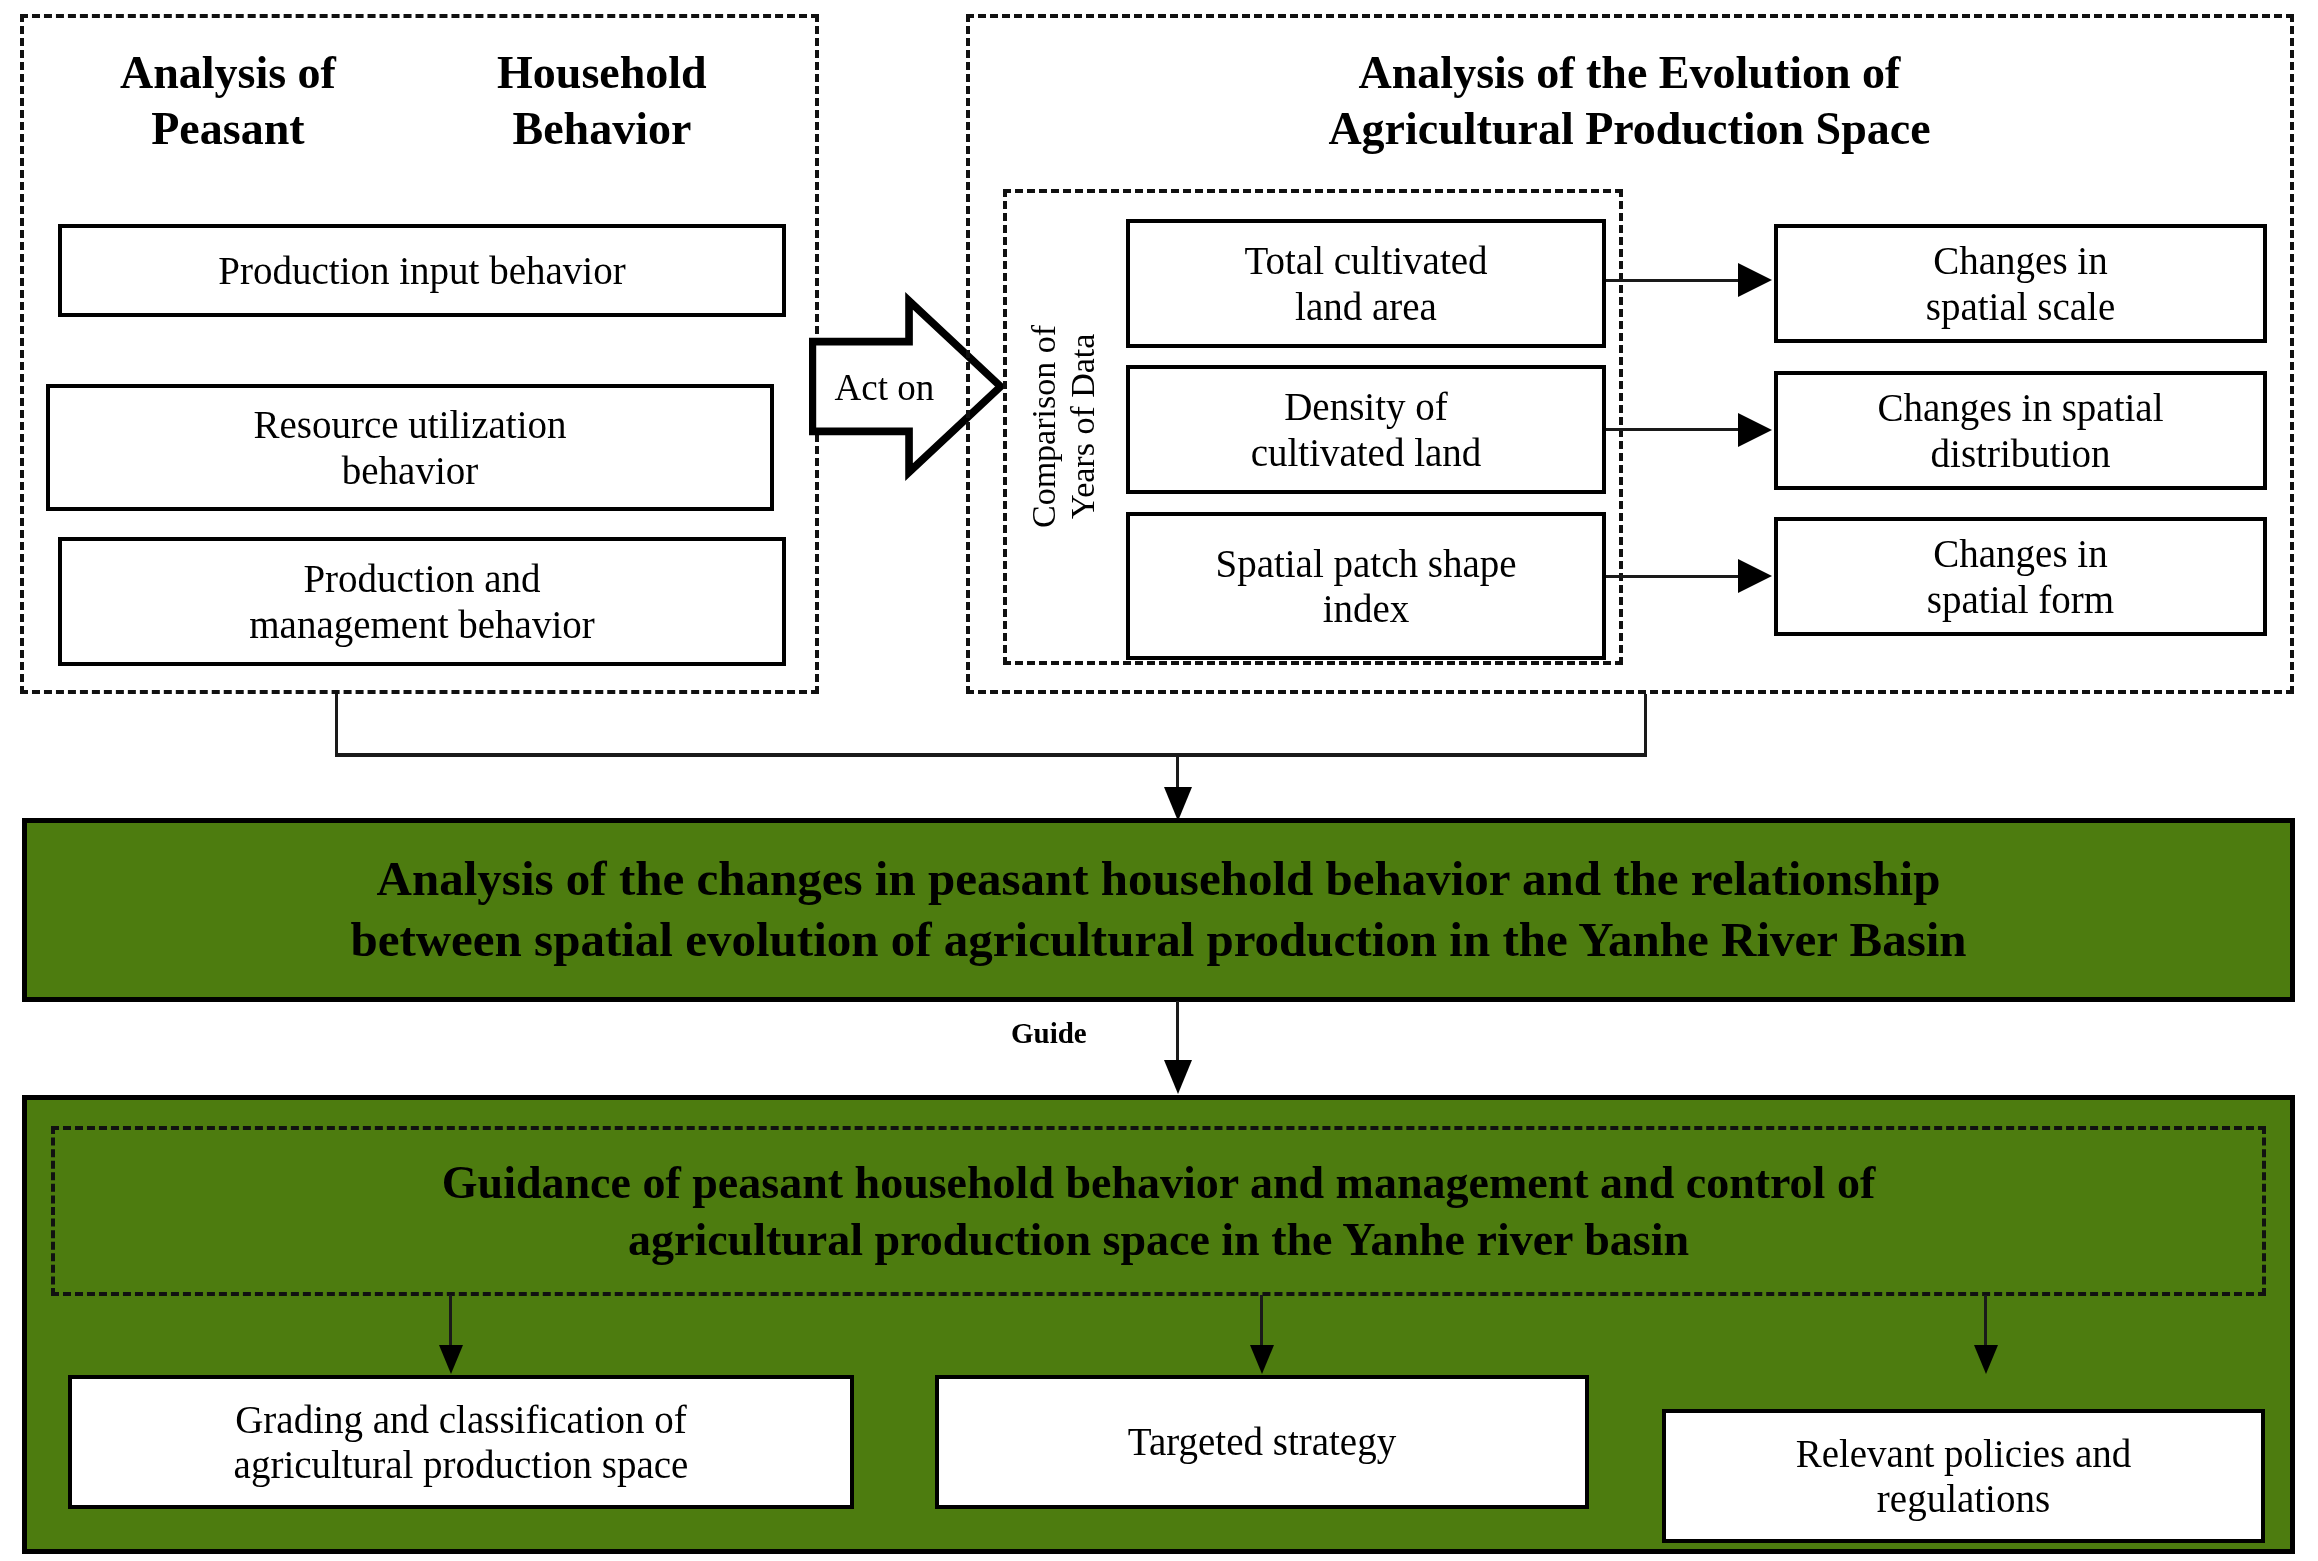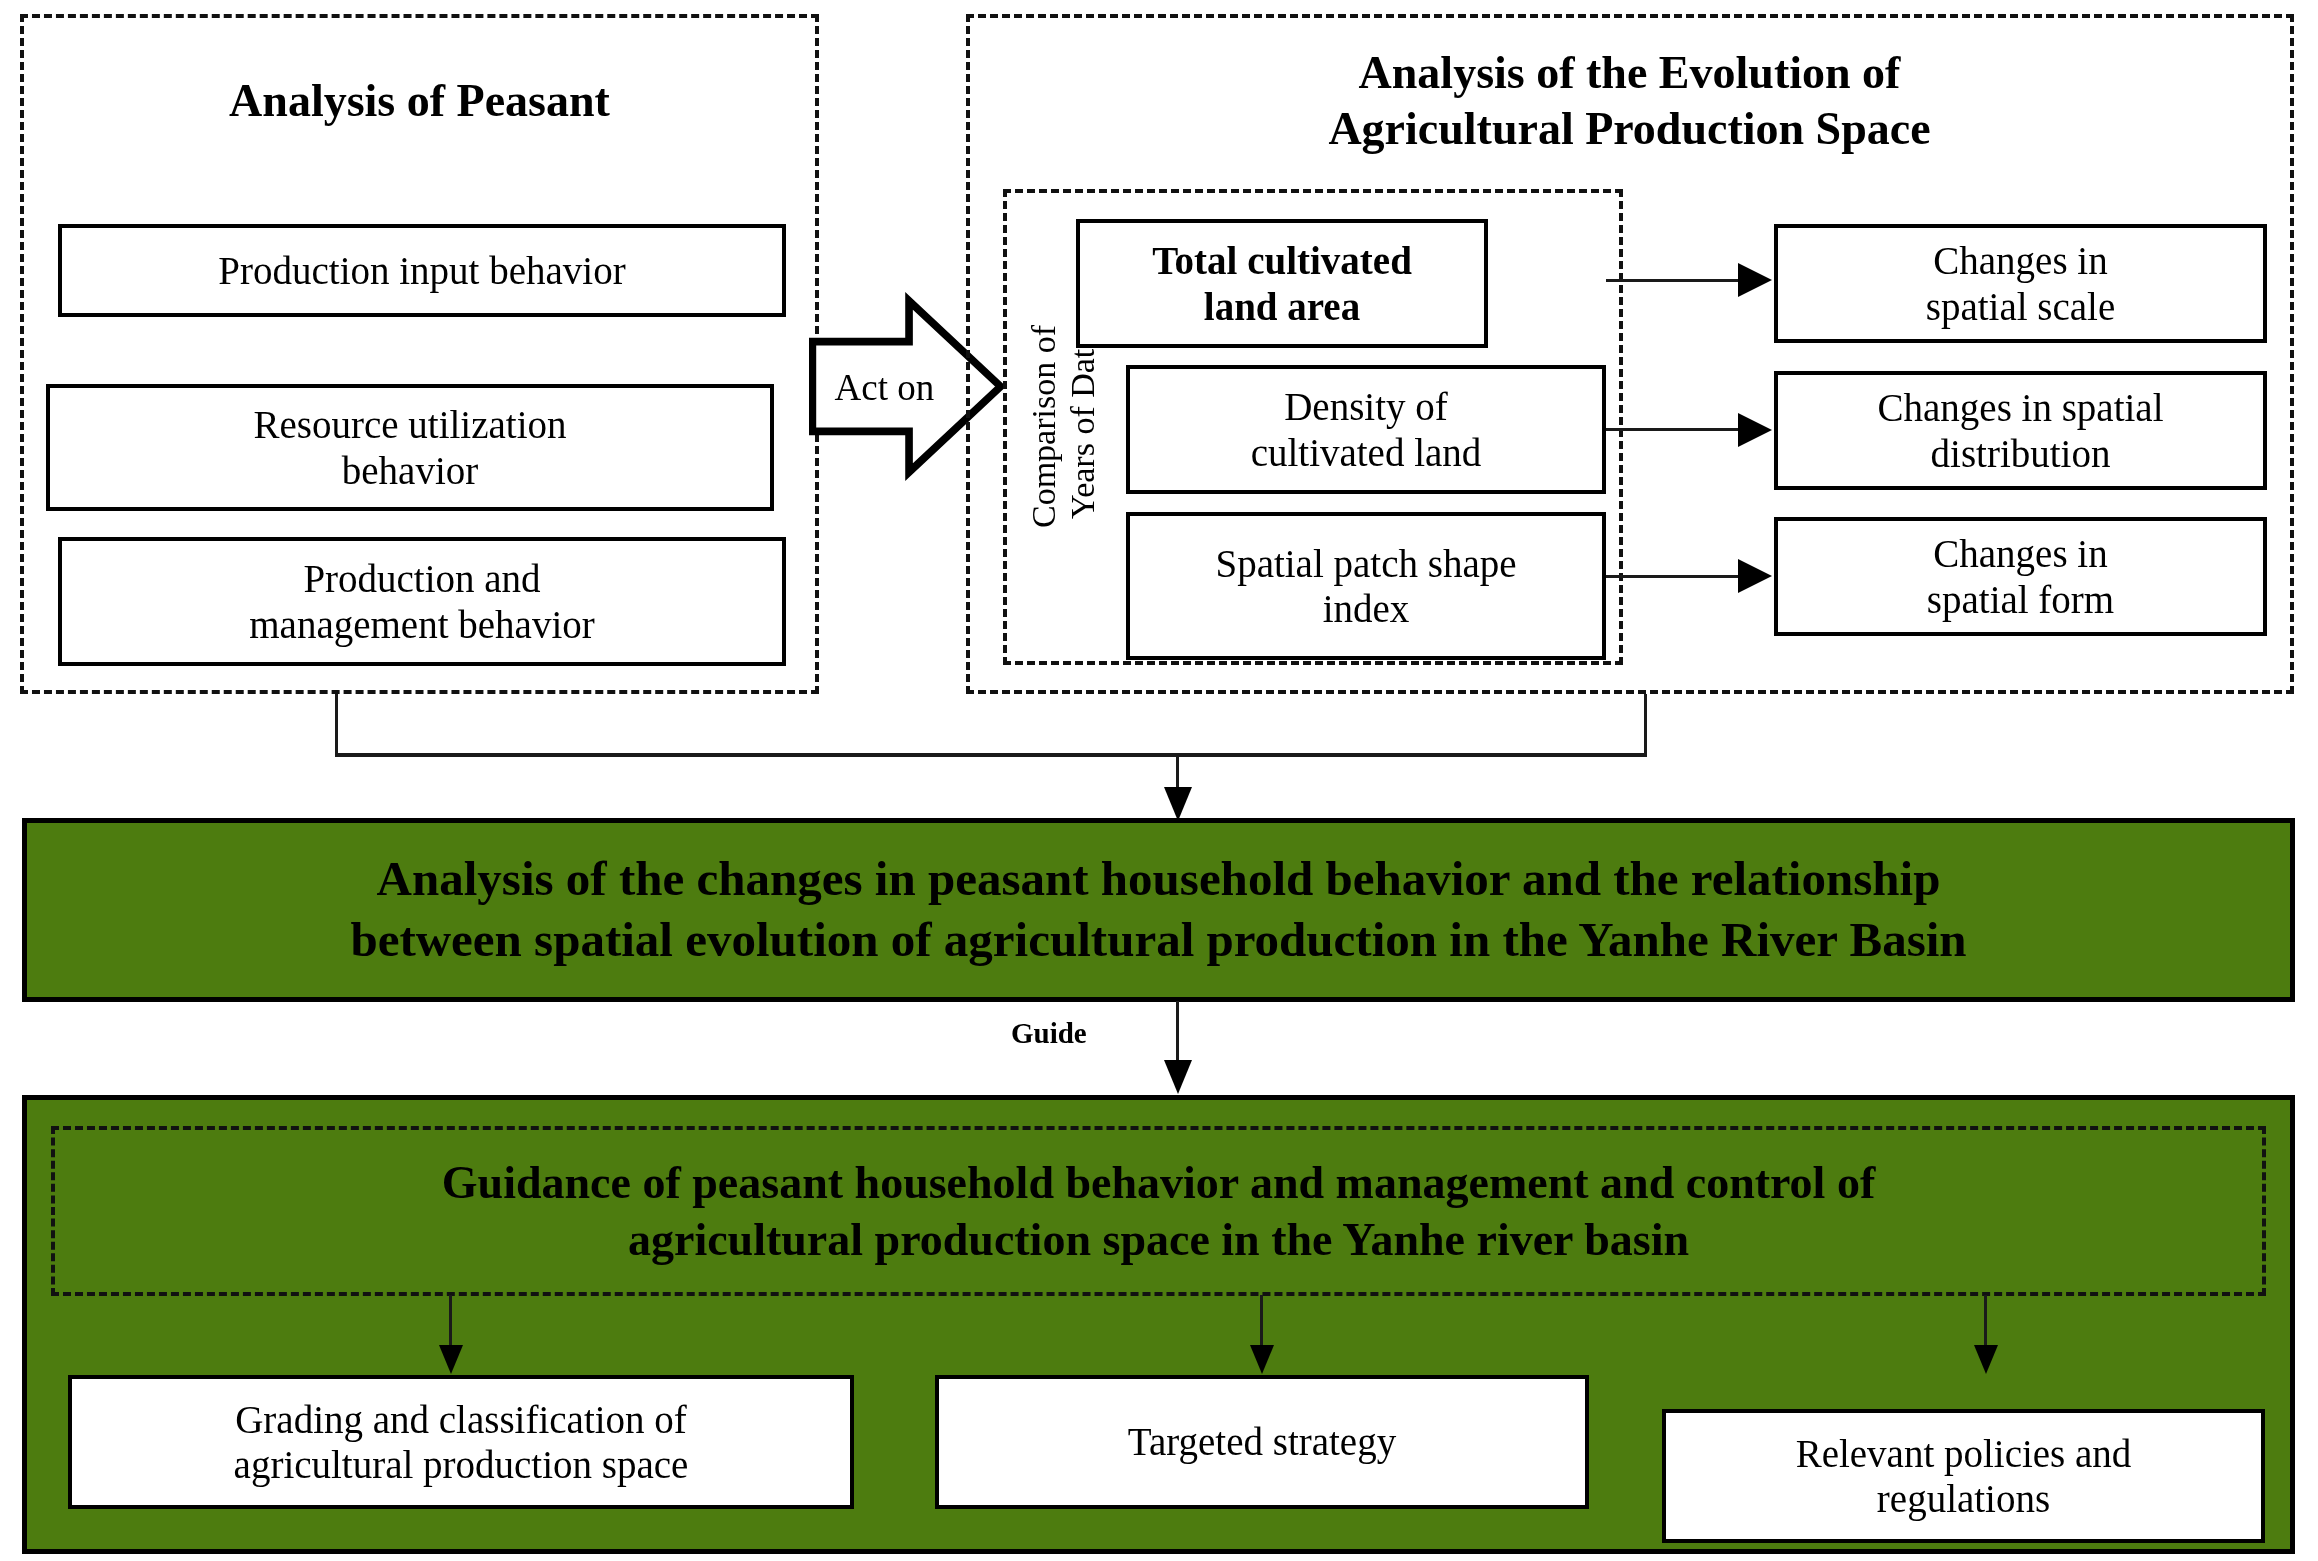--- a/index.html
+++ b/index.html
@@ -123,20 +123,21 @@
 </style>
 </head>
 <body>
 
 <div id="canvas">
 
   <div class="abs dashed-box" style="left:20.4px; top:13.6px; width:799px; height:680px;"></div>
 
   <div class="abs hdr center-text" style="left:37px; top:37px; width:765px; height:127px; flex-direction:row;">
     <div>Analysis of Peasant</div>
+    <div>Household Behavior</div>
   </div>
 
   <div class="abs thin-solid-box center-text lbl" style="left:58px; top:224px; width:728px; height:93px;">
     <span>Production input behavior</span>
   </div>
 
   <div class="abs thin-solid-box center-text lbl" style="left:46px; top:384px; width:728px; height:127px; white-space:pre-line;">
     <span>Resource utilization
 behavior</span>
   </div>
@@ -158,21 +159,21 @@
   <div class="abs hdr center-text" style="left:986px; top:37px; width:1287px; height:127px; flex-direction:column;">
     <div>Analysis of the Evolution of</div>
     <div>Agricultural Production Space</div>
   </div>
 
   <div class="abs dashed-box" style="left:1003px; top:189px; width:620px; height:476px;"></div>
 
   <div class="abs vert-label" style="left:1017px; top:197px; width:93px; height:459px;">Comparison of
 Years of Data</div>
 
-  <div class="abs thin-solid-box center-text lbl" style="left:1076px; top:219px; width:412px; height:129px; white-space:pre-line;font-weight:bold;">
+  <div class="abs thin-solid-box center-text lbl" style="left:1126px; top:219px; width:480px; height:129px; white-space:pre-line;">
     <span>Total cultivated
 land area</span>
   </div>
 
   <div class="abs thin-solid-box center-text lbl" style="left:1126px; top:365px; width:480px; height:129px; white-space:pre-line;">
     <span>Density of
 cultivated land</span>
   </div>
 
   <div class="abs thin-solid-box center-text lbl" style="left:1126px; top:512px; width:480px; height:148px; white-space:pre-line;">

